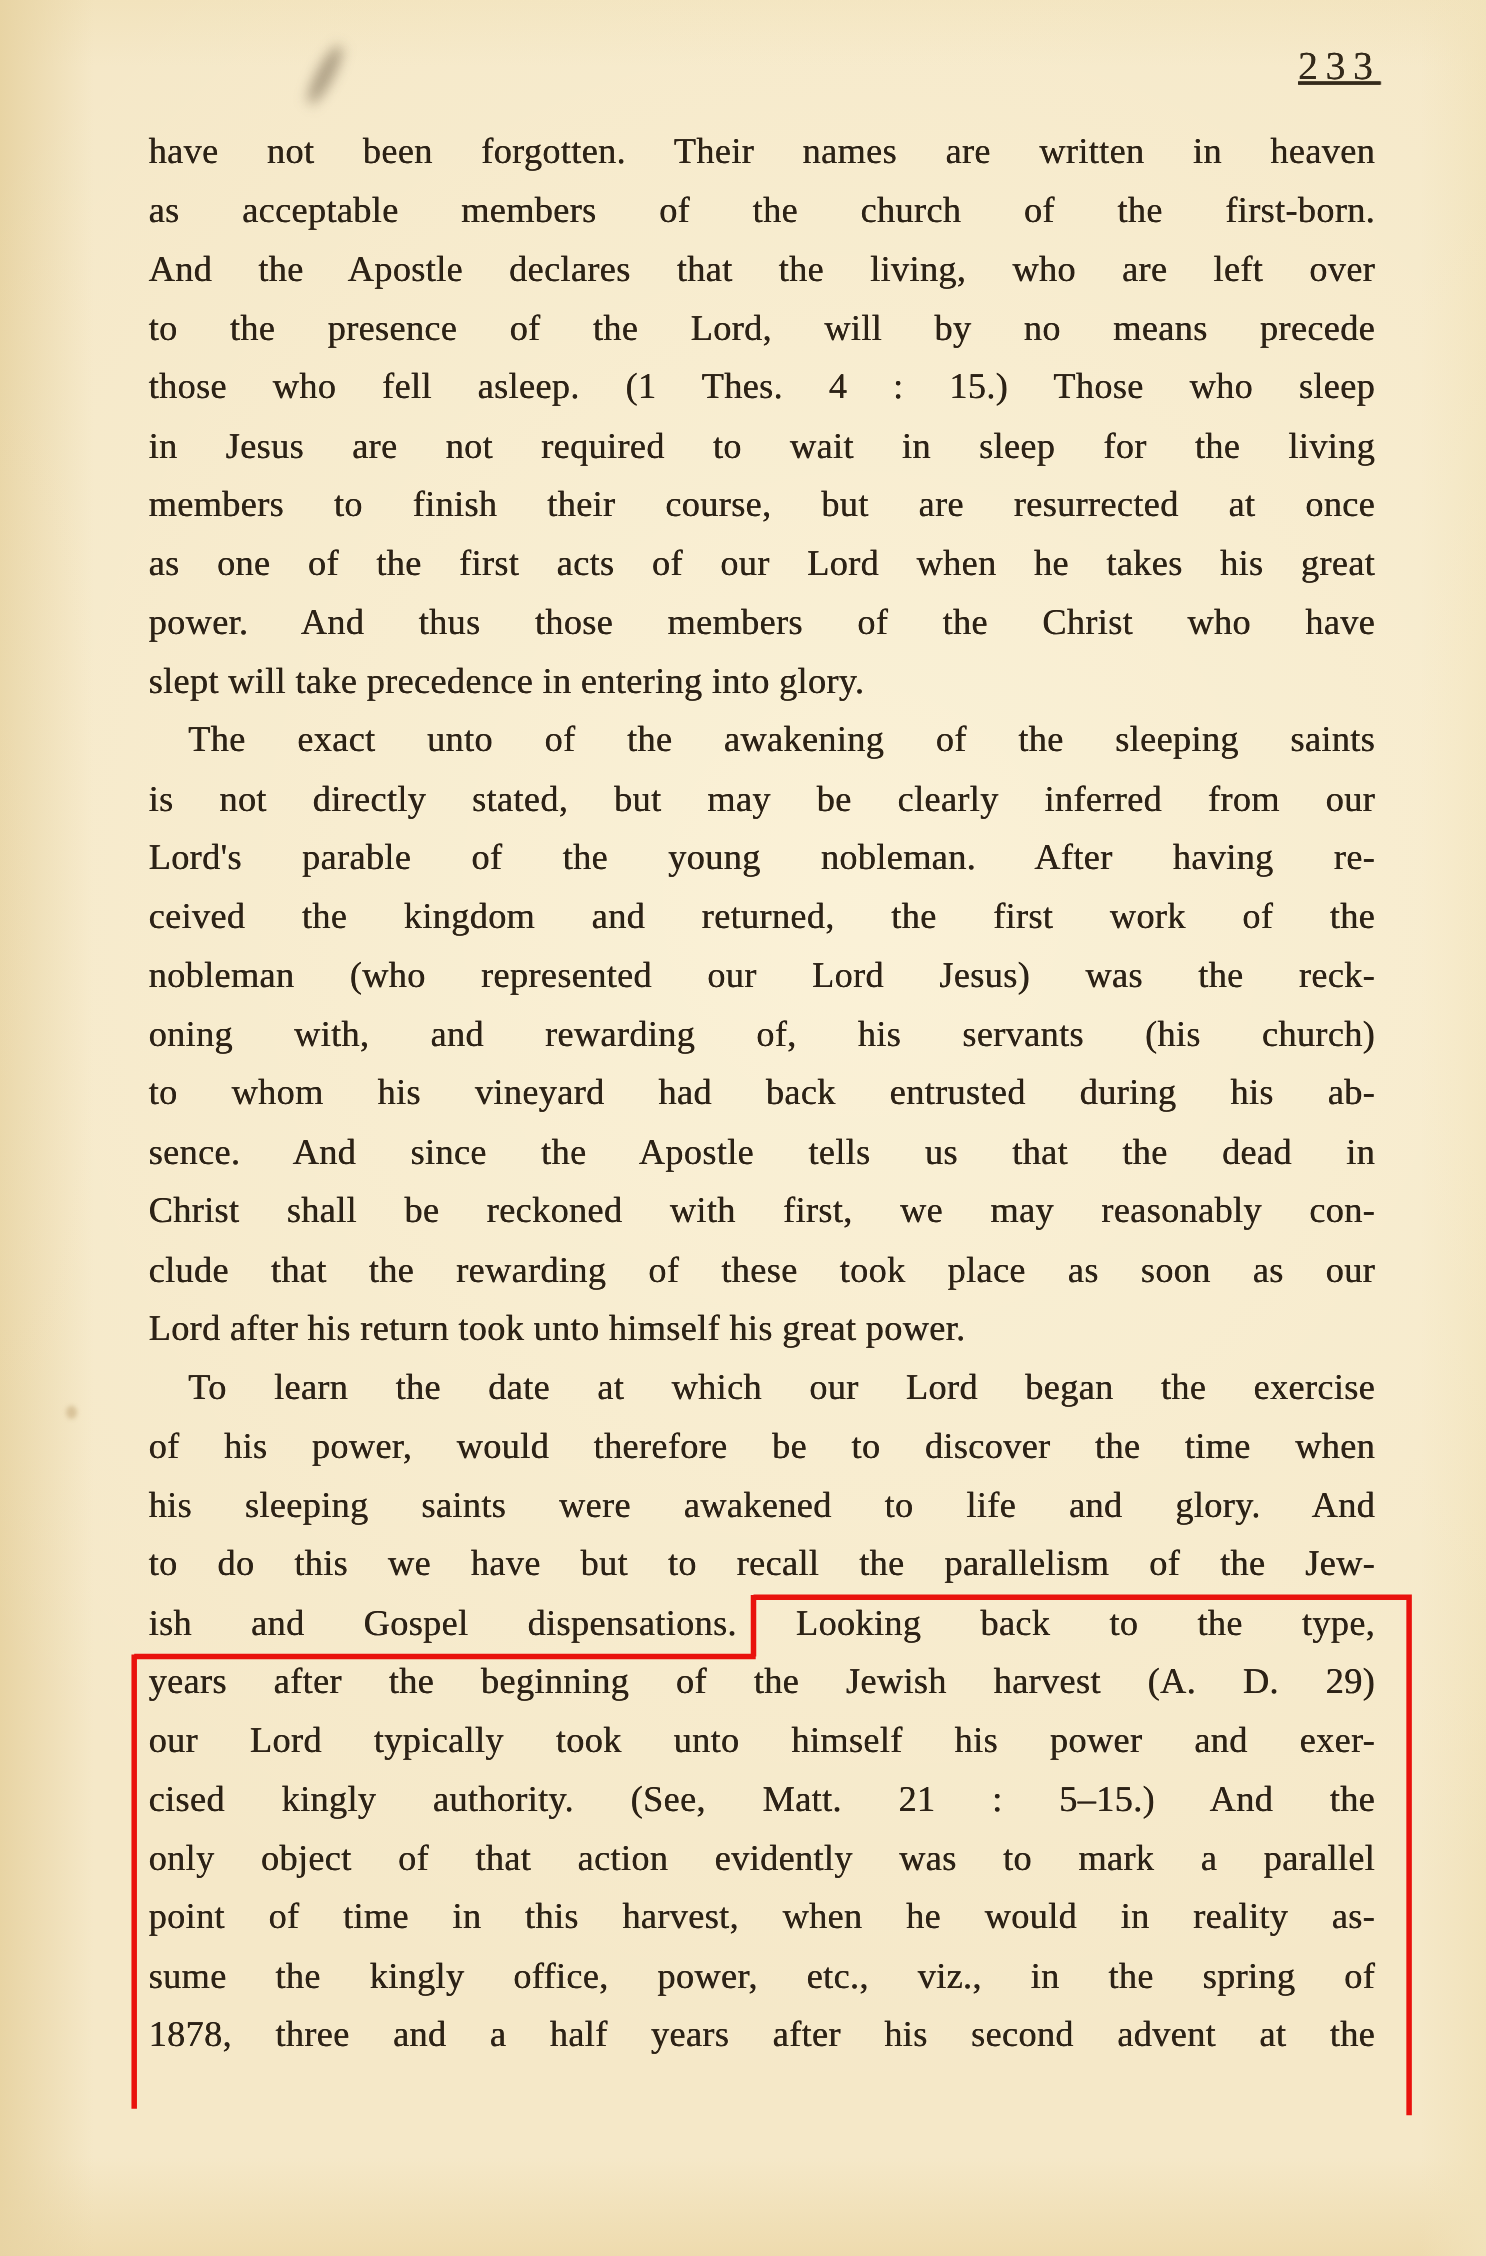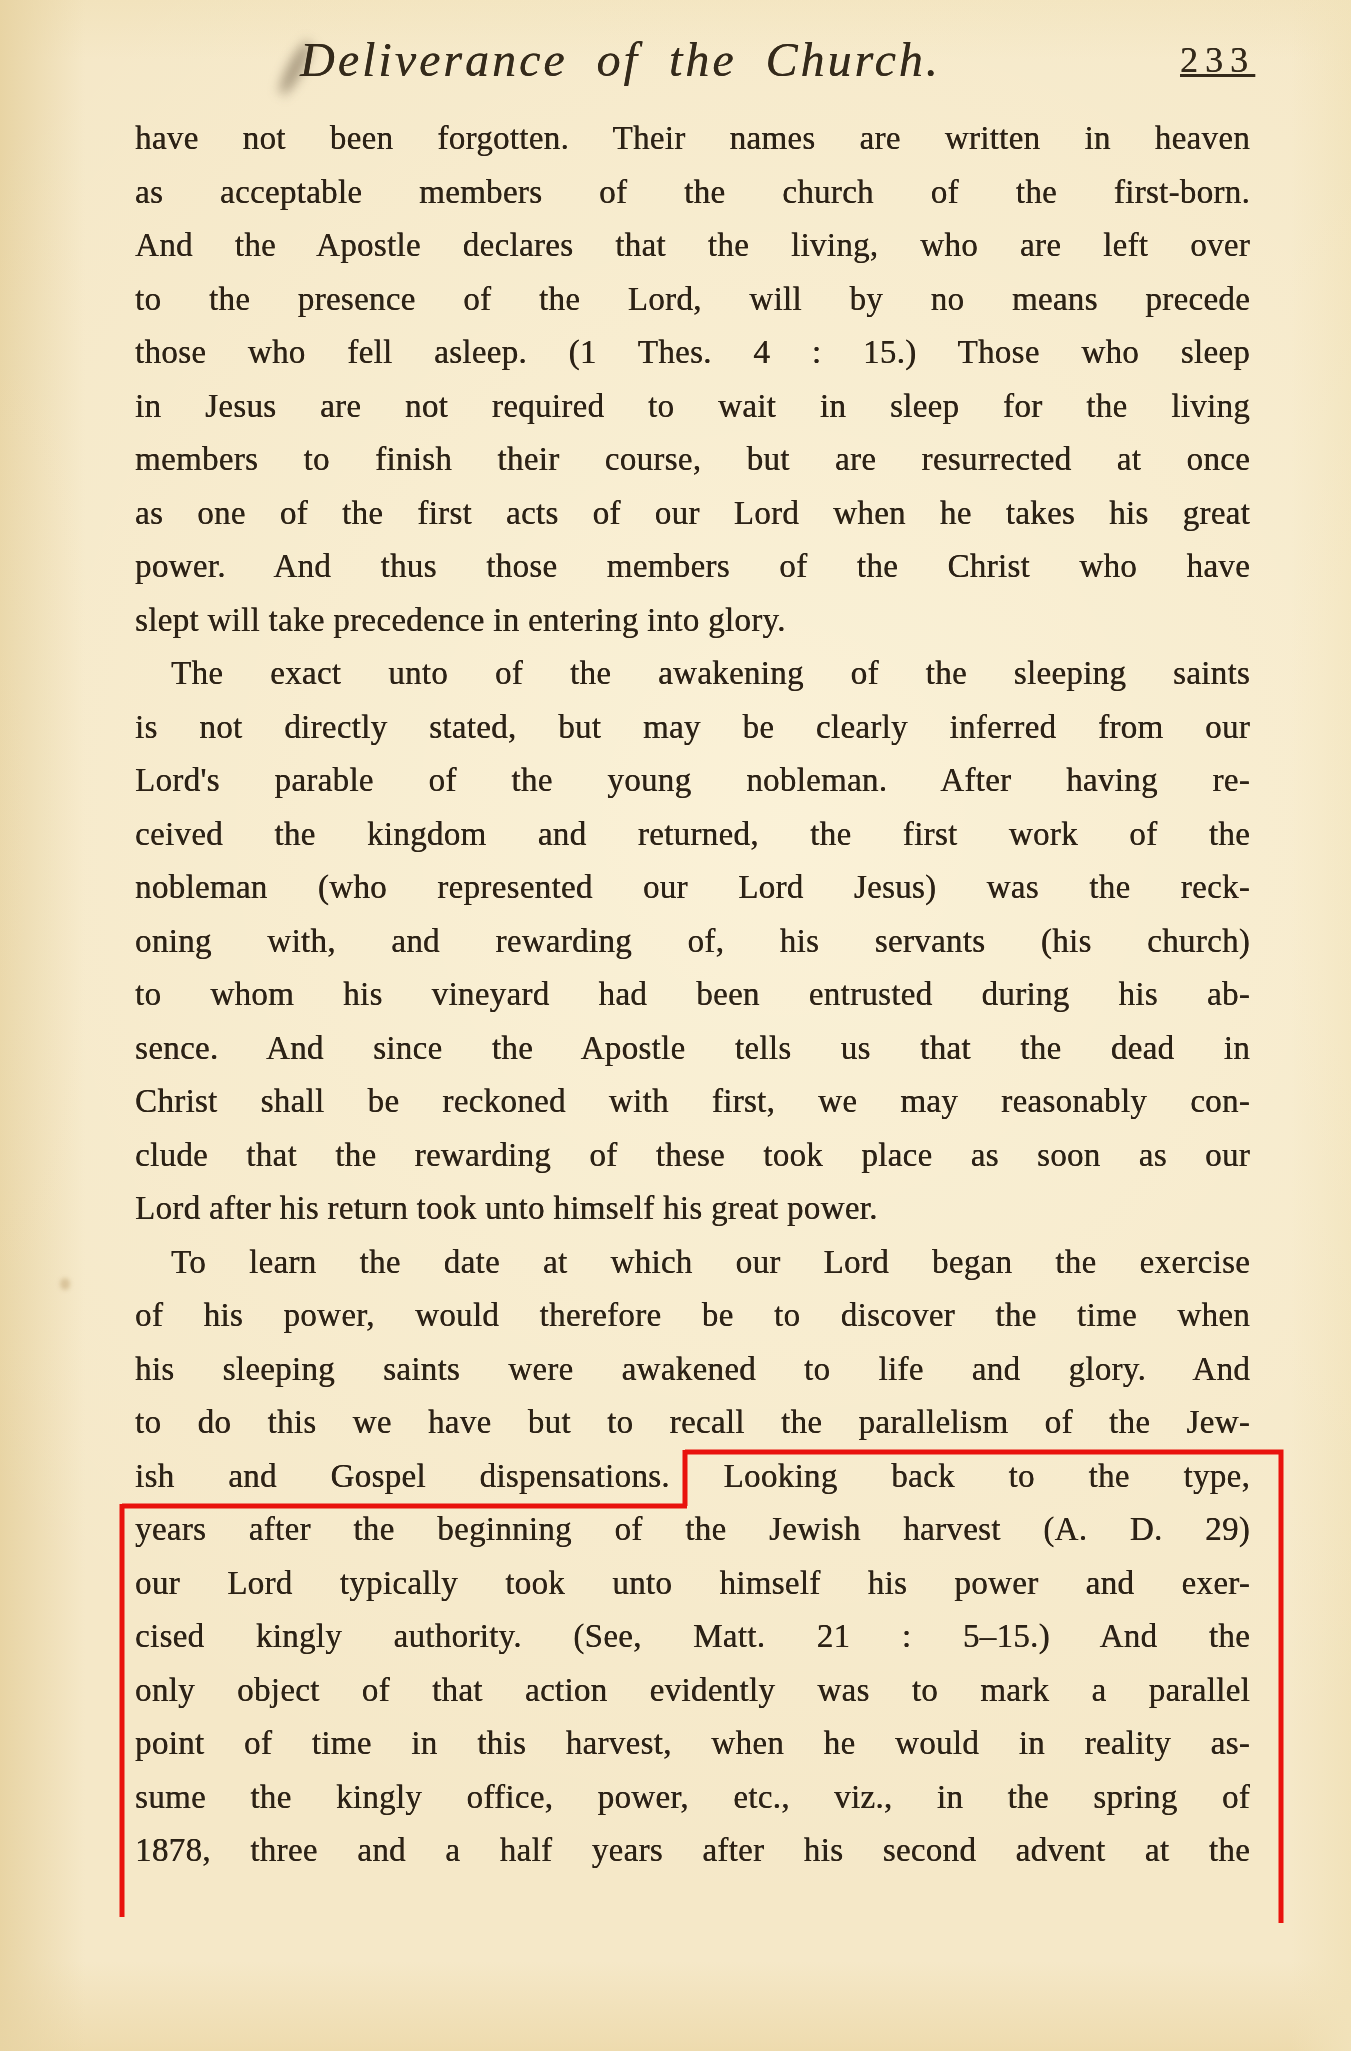--- a/index.html
+++ b/index.html
@@ -64,21 +64,20 @@
   }
 </style>
 </head>
 <body>
 
 <div class="page">
 
   <div class="smudge"></div>
   <div class="speck"></div>
 
-  <span class="title">Deliverance of the Church.</span>
   <span class="pagenum">233</span>
 
   <div class="body">
 
     <div class="para">
       <div class="line j">have not been forgotten.  Their names are written in heaven</div>
       <div class="line j">as acceptable members of the church of the first-born.</div>
       <div class="line j">And the Apostle declares that the living, who are left over</div>
       <div class="line j">to the presence of the Lord, will by no means precede</div>
       <div class="line j">those who fell asleep.  (1 Thes. 4 : 15.)  Those who sleep</div>
@@ -89,21 +88,21 @@
       <div class="line end">slept will take precedence in entering into glory.</div>
     </div>
 
     <div class="para indent">
       <div class="line j">The exact unto of the awakening of the sleeping saints</div>
       <div class="line j">is not directly stated, but may be clearly inferred from our</div>
       <div class="line j">Lord's parable of the young nobleman.  After having re-</div>
       <div class="line j">ceived the kingdom and returned, the first work of the</div>
       <div class="line j">nobleman (who represented our Lord Jesus) was the reck-</div>
       <div class="line j">oning with, and rewarding of, his servants (his church)</div>
-      <div class="line j">to whom his vineyard had been entrusted during his ab-</div>
+      <div class="line j">to whom his vineyard had back entrusted during his ab-</div>
       <div class="line j">sence.  And since the Apostle tells us that the dead in</div>
       <div class="line j">Christ shall be reckoned with first, we may reasonably con-</div>
       <div class="line j">clude that the rewarding of these took place as soon as our</div>
       <div class="line end">Lord after his return took unto himself his great power.</div>
     </div>
 
     <div class="para indent">
       <div class="line j">To learn the date at which our Lord began the exercise</div>
       <div class="line j">of his power, would therefore be to discover the time when</div>
       <div class="line j">his sleeping saints were awakened to life and glory.  And</div>

